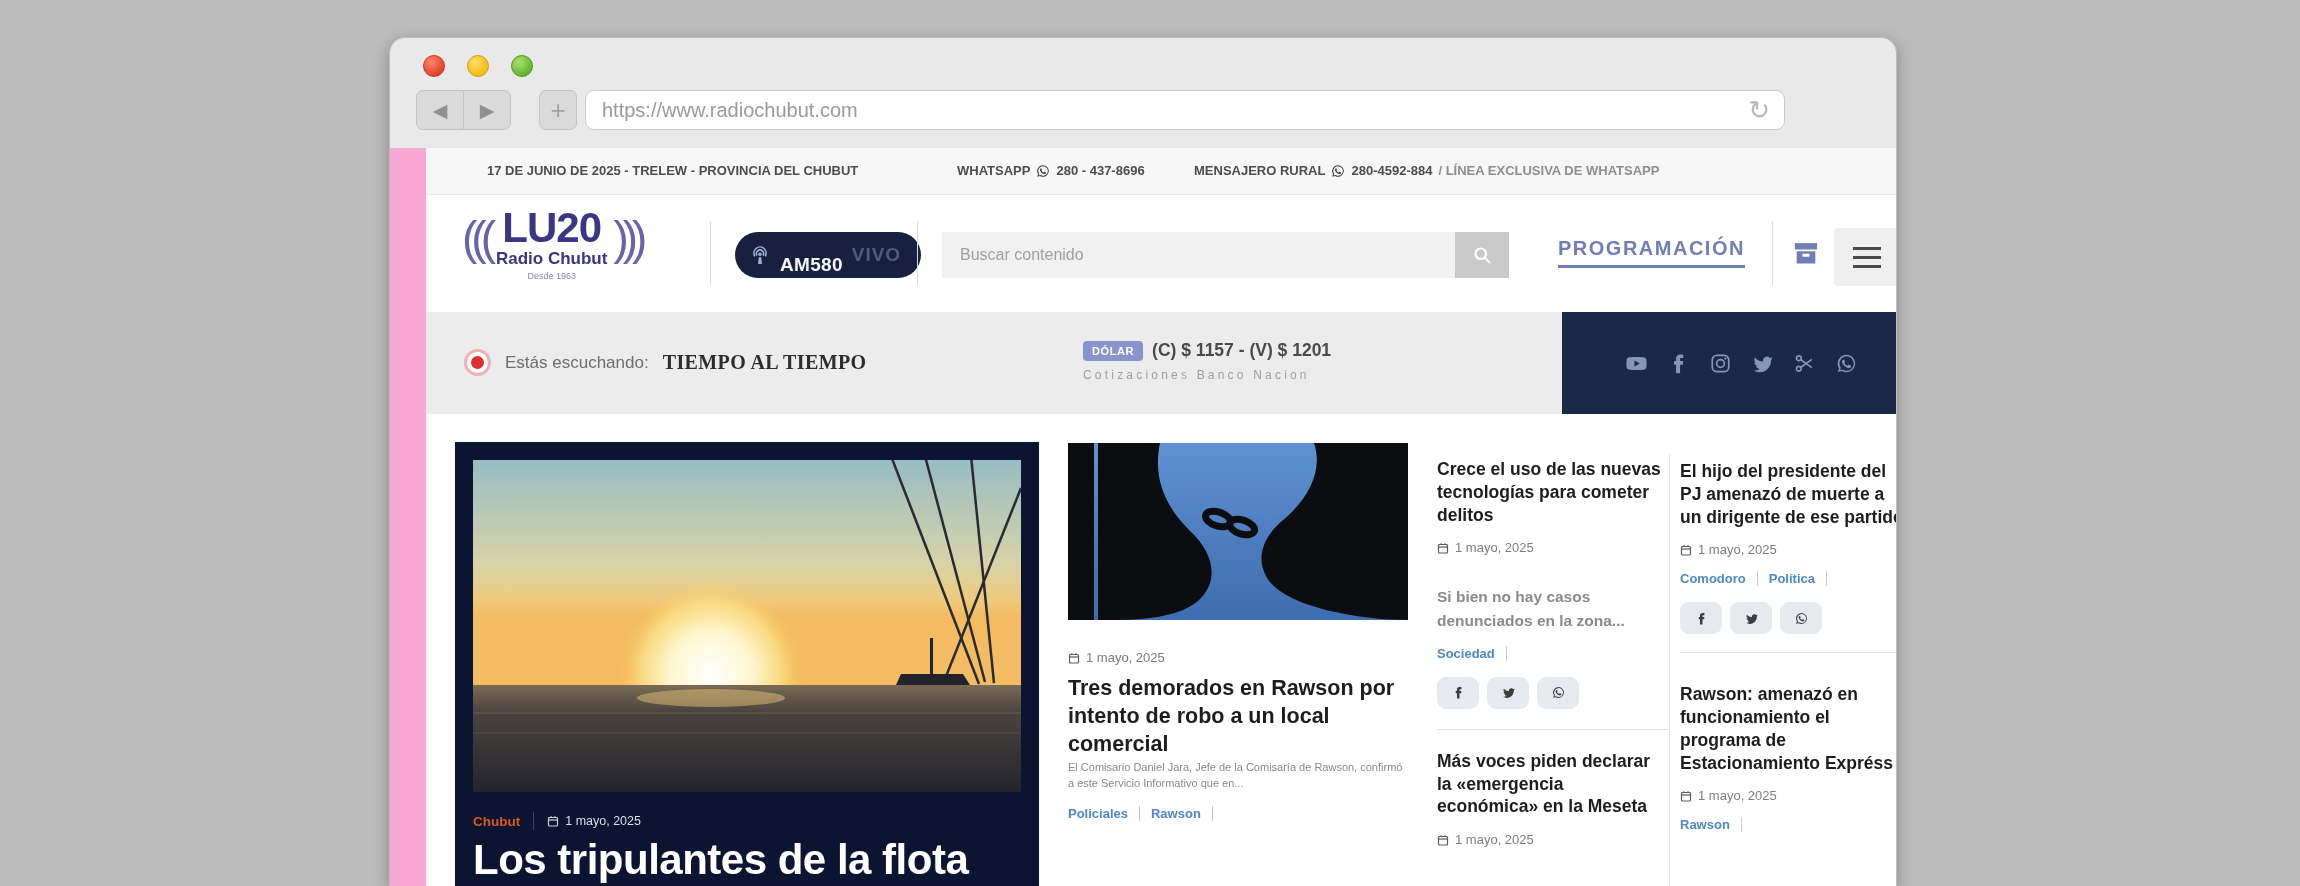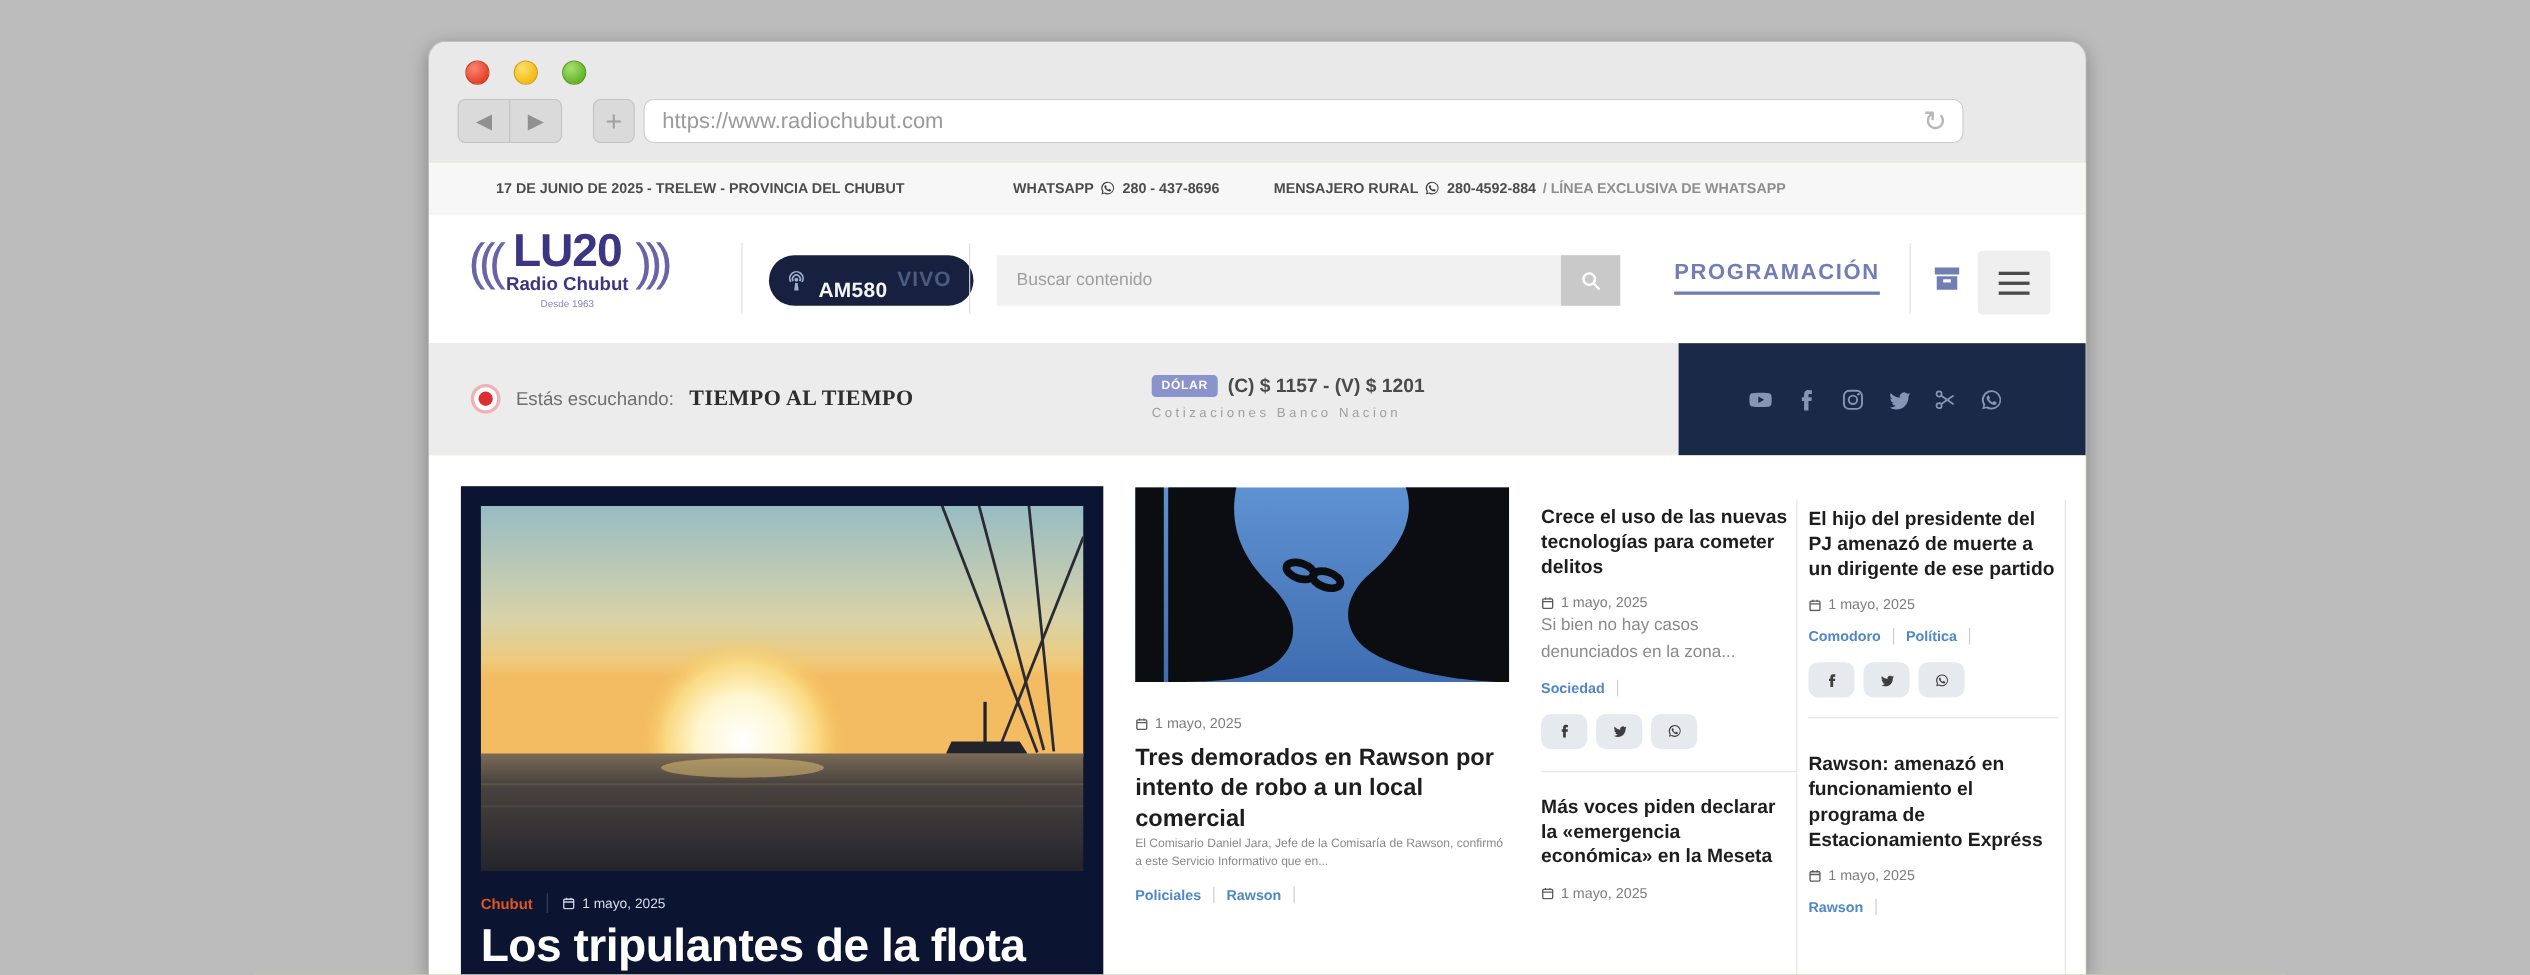--- a/index.html
+++ b/index.html
@@ -18,21 +18,21 @@
           display:flex;align-items:center;justify-content:center;color:#909090;box-sizing:border-box;}
   .btn-back{left:26px;width:48px;border-radius:7px 0 0 7px;font-size:19px;}
   .btn-fwd{left:73px;width:48px;border-radius:0 7px 7px 0;font-size:19px;}
   .btn-plus{left:149px;width:38px;border-radius:7px;font-size:26px;color:#a2a2a2;}
   .urlbar{position:absolute;left:195px;top:52px;width:1200px;height:40px;background:#fff;
           border:1px solid #ccc;border-radius:9px;box-sizing:border-box;display:flex;align-items:center;
           padding:0 14px 0 16px;font-size:20px;color:#9a9a9a;}
   .urlbar .url-text{flex:1;white-space:nowrap;overflow:hidden;}
   .reload{font-size:26px;color:#b8b8b8;line-height:1;}
   
-  .page{position:absolute;left:0;top:110px;right:0;bottom:0;background:#fef9c3;overflow:hidden;}
+  .page{position:absolute;left:0;top:110px;right:0;bottom:0;background:#f9a8d4;overflow:hidden;padding-left:36px;}
   
   .infobar{position:relative;height:46px;background:#f7f7f7;border-bottom:1px solid #e9e9e9;
            font-size:13px;font-weight:bold;color:#4c4c4c;}
   .ib-group{position:absolute;top:15px;display:flex;align-items:center;gap:6px;white-space:nowrap;}
   .ib-left{left:61px;}
   .ib-wa{left:531px;}
   .ib-mr{left:768px;}
   .ib-suffix{color:#8e8e8e;font-weight:bold;}
   
   .header{position:relative;height:117px;background:#fff;}
@@ -107,21 +107,21 @@
   .c2-img{width:340px;height:177px;display:block;}
   .col2 .date-row{margin-top:30px;}
   .c2-title{margin-top:10px;font-size:21.5px;line-height:1.3;}
   .c2-exc{font-size:11px;line-height:1.5;}
   .col2 .tags{margin-top:14px;}
   
   .col3{position:absolute;left:1011px;top:44px;width:232px;}
   .col4{position:absolute;left:1254px;top:46px;width:228px;}
   .sm-title{font-size:17.5px;line-height:1.3;}
   .col3 .date-row,.col4 .date-row{margin-top:14px;}
-  .sm-exc{margin-top:2px;font-size:15.5px;line-height:1.5;}
+  .sm-exc{margin-top:30px;font-size:15.5px;line-height:1.5;font-weight:bold;}
   .col3 .tags,.col4 .tags{margin-top:14px;}
   .col3 .pills{margin-top:16px;}
   .col4 .pills{margin-top:16px;}
   .col3 .a-hr{margin-top:20px;} .col4 .a-hr{margin-top:18px;}
   .t2-c3{margin-top:20px;} .t2-c4{margin-top:30px;}
   
   [data-icon] svg{width:1em;height:1em;display:block;}
   .ib-group [data-icon]{font-size:14px;display:flex;color:#3f3f3f;}
 </style>
 </head>

